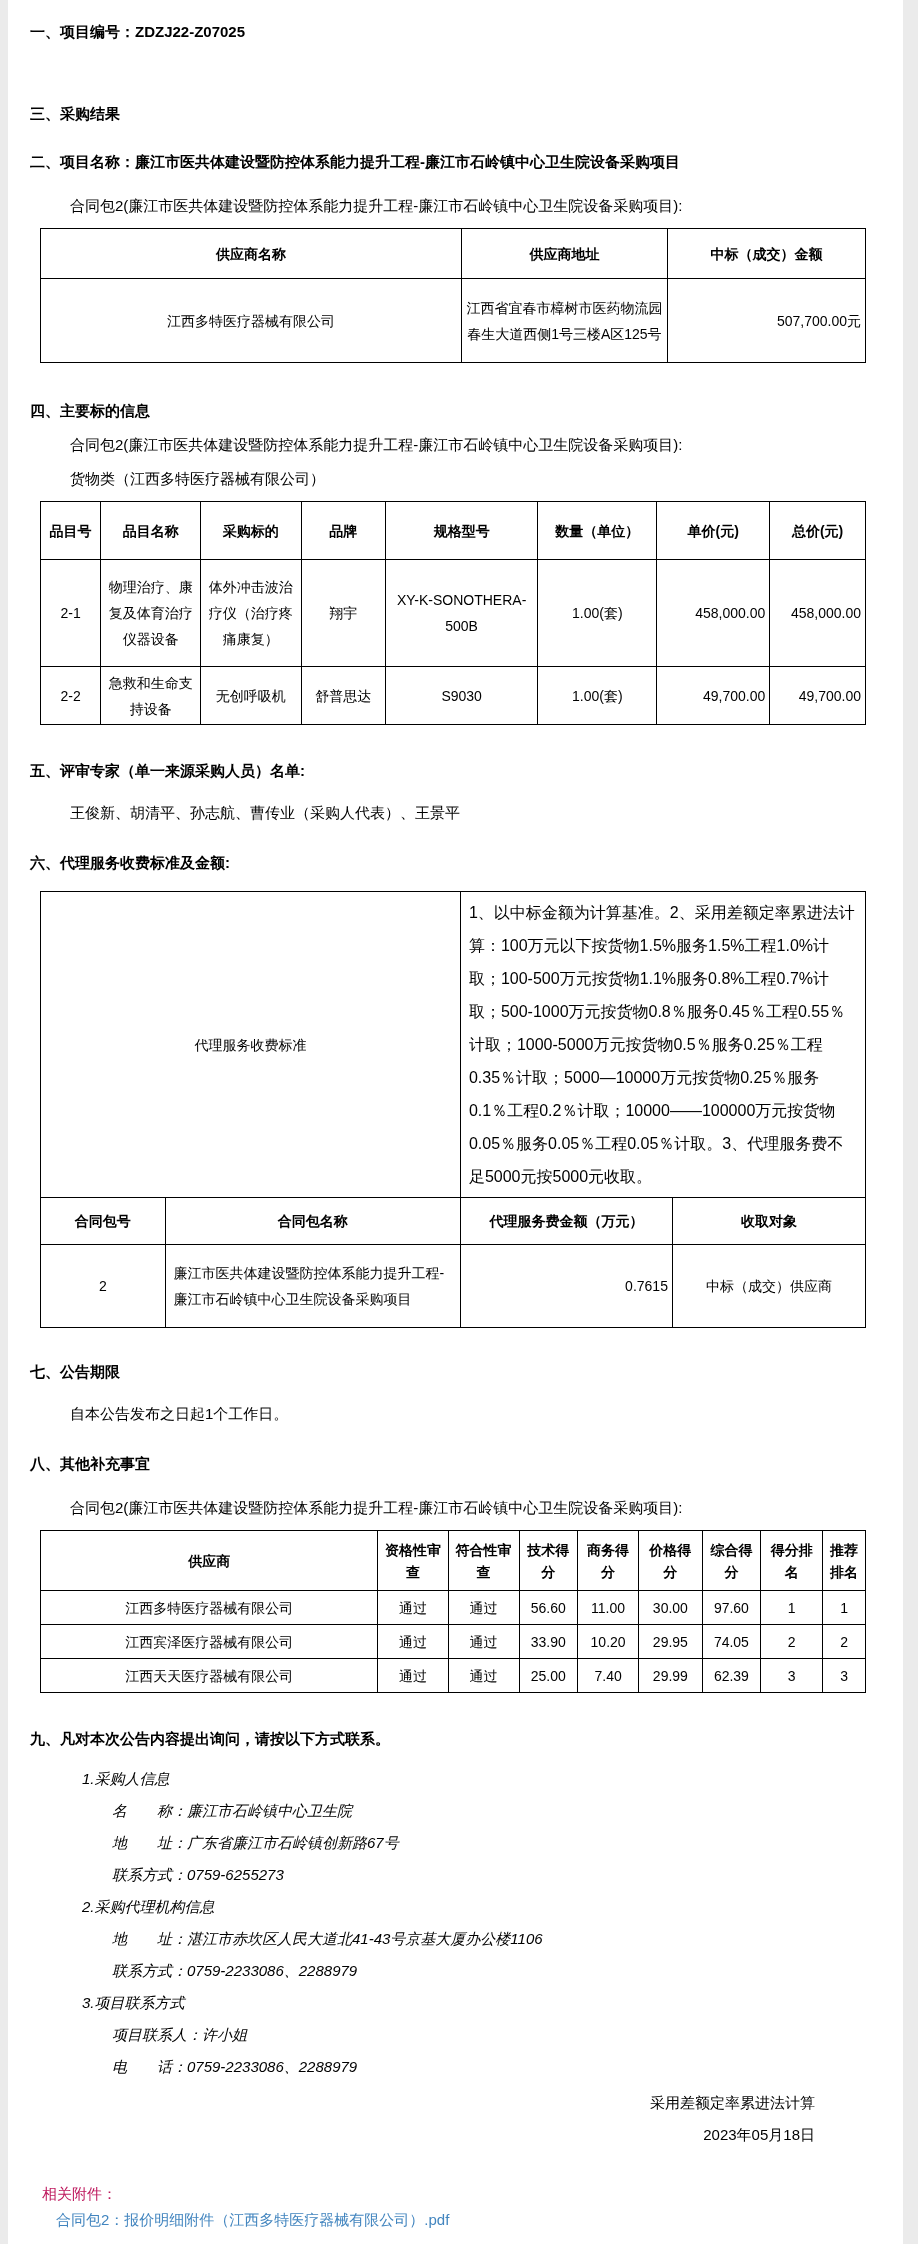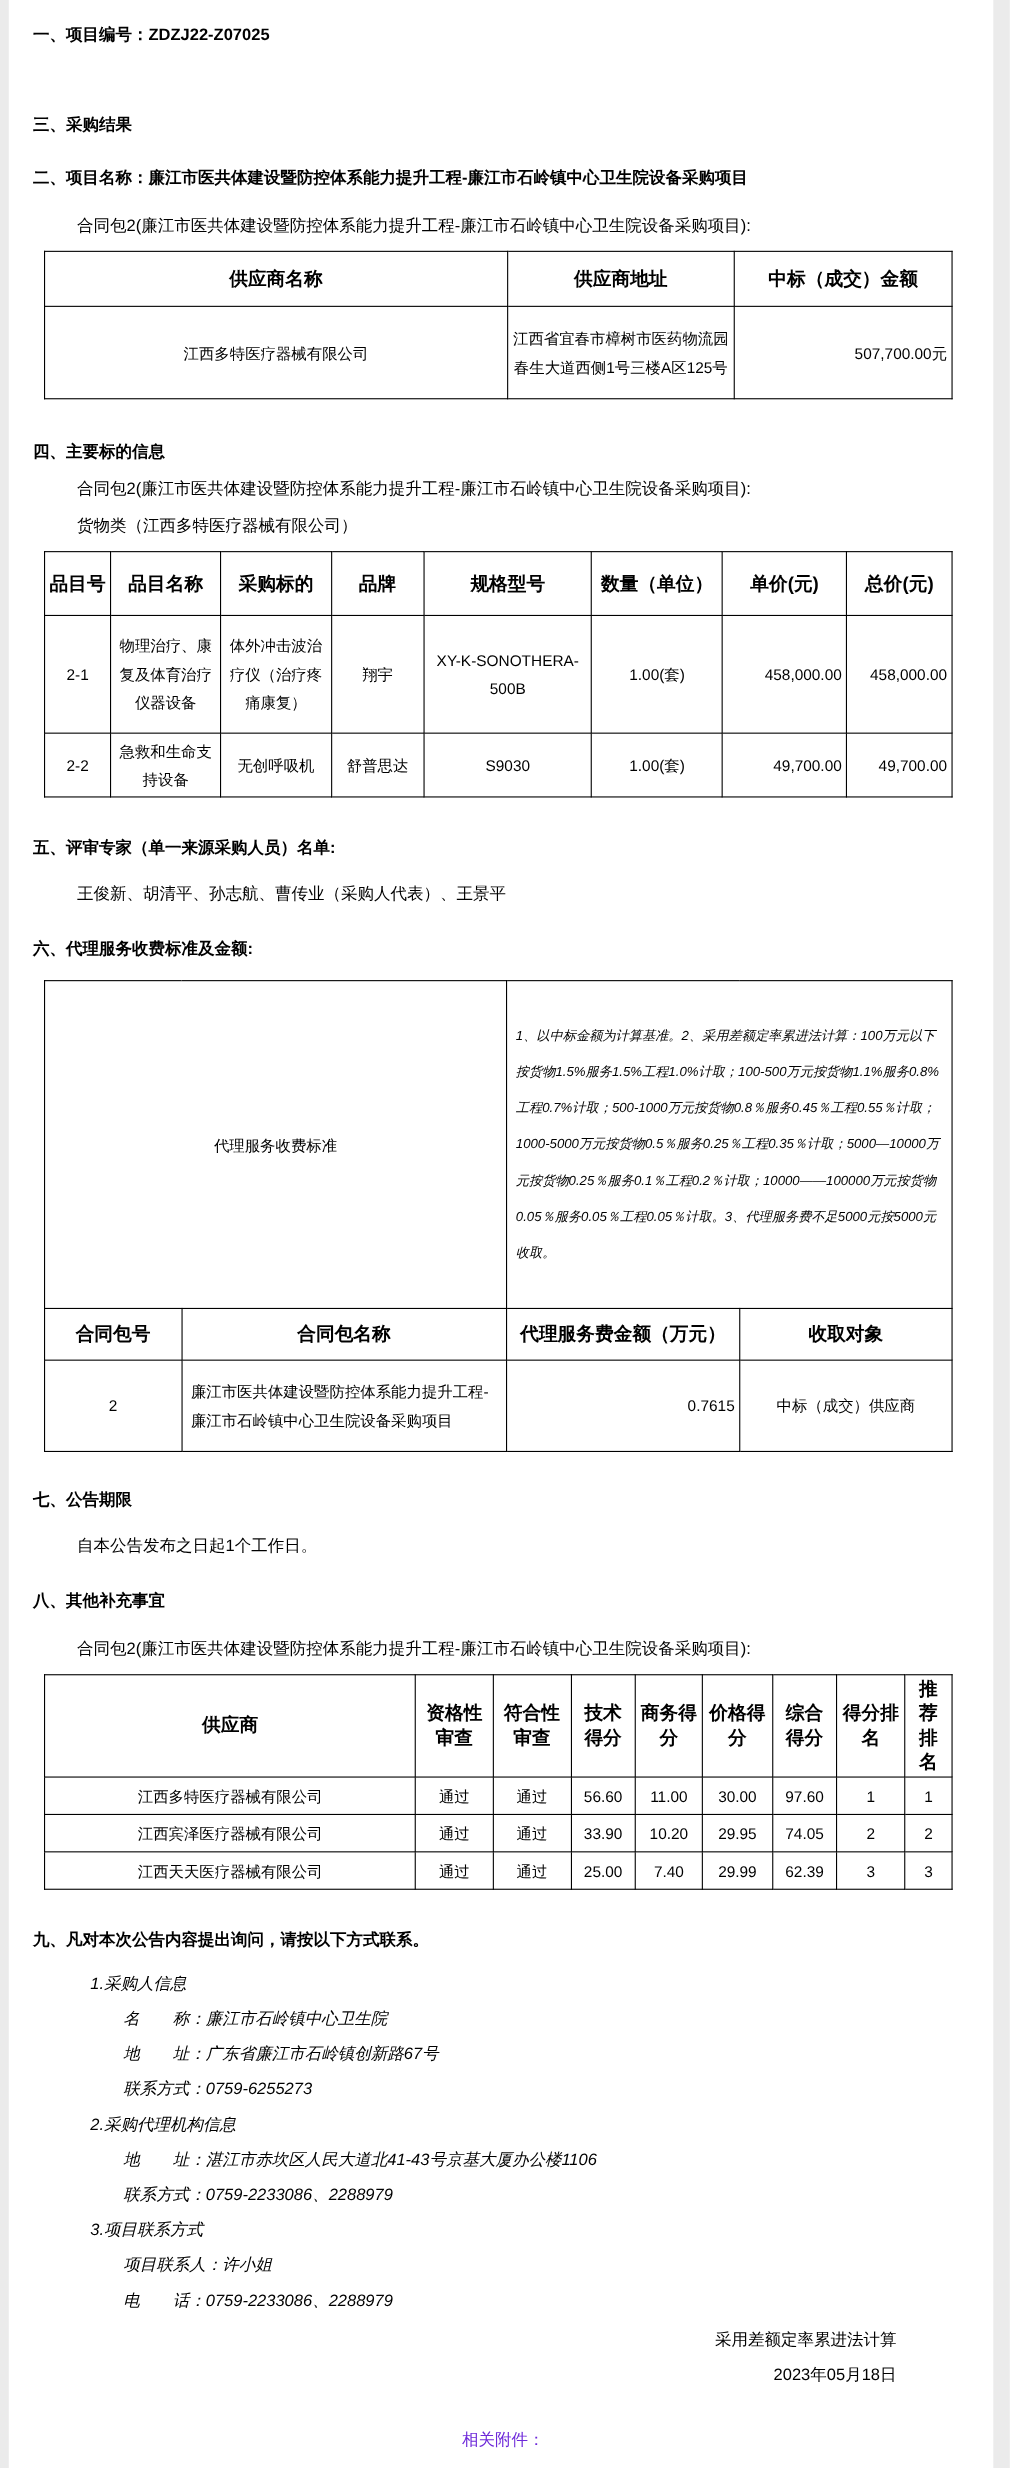--- a/index.html
+++ b/index.html
@@ -38,47 +38,46 @@
   }
   th, td {
     border: 1px solid #000;
     font-size: 14px;
     line-height: 26px;
     padding: 2px 4px;
     text-align: center;
     vertical-align: middle;
     word-break: break-word;
   }
-  th { font-weight: bold; font-size: 17px; }
+  th { font-weight: bold; font-size: 14px; }
   td.num { text-align: right; }
   td.left { text-align: left; padding-left: 8px; }
   .fee-text {
     text-align: left;
-    font-size: 12px;
+    font-size: 16px;
     line-height: 33px;
     padding: 4px 8px;
     vertical-align: middle;
-    font-style: italic;
   }
   .score-table th { line-height: 22px; }
   .score-table td { line-height: 20px; height: 34px; }
   .contact-block p { margin: 12px 0 0 0; font-size: 15px; line-height: 20px; font-style: italic; }
   .lvl1 { margin-left: 52px !important; }
   .lvl2 { margin-left: 82px !important; }
   .footer-line {
     text-align: right;
     font-size: 15px;
     line-height: 20px;
     margin: 12px 58px 0 0;
   }
   .attach {
     margin-top: 38px;
     font-size: 15px;
   }
-  .attach-label { color: #6d28d9; line-height: 22px; margin: 0 0 12px 12px; text-align: center; }
+  .attach-label { color: #be185d; line-height: 22px; margin: 0 0 0 12px; }
   .attach-link {
     display: inline-block;
     margin: 4px 0 0 26px;
     color: #4285bf;
     line-height: 22px;
     text-decoration: none;
     cursor: pointer;
   }
 </style>
 </head>

